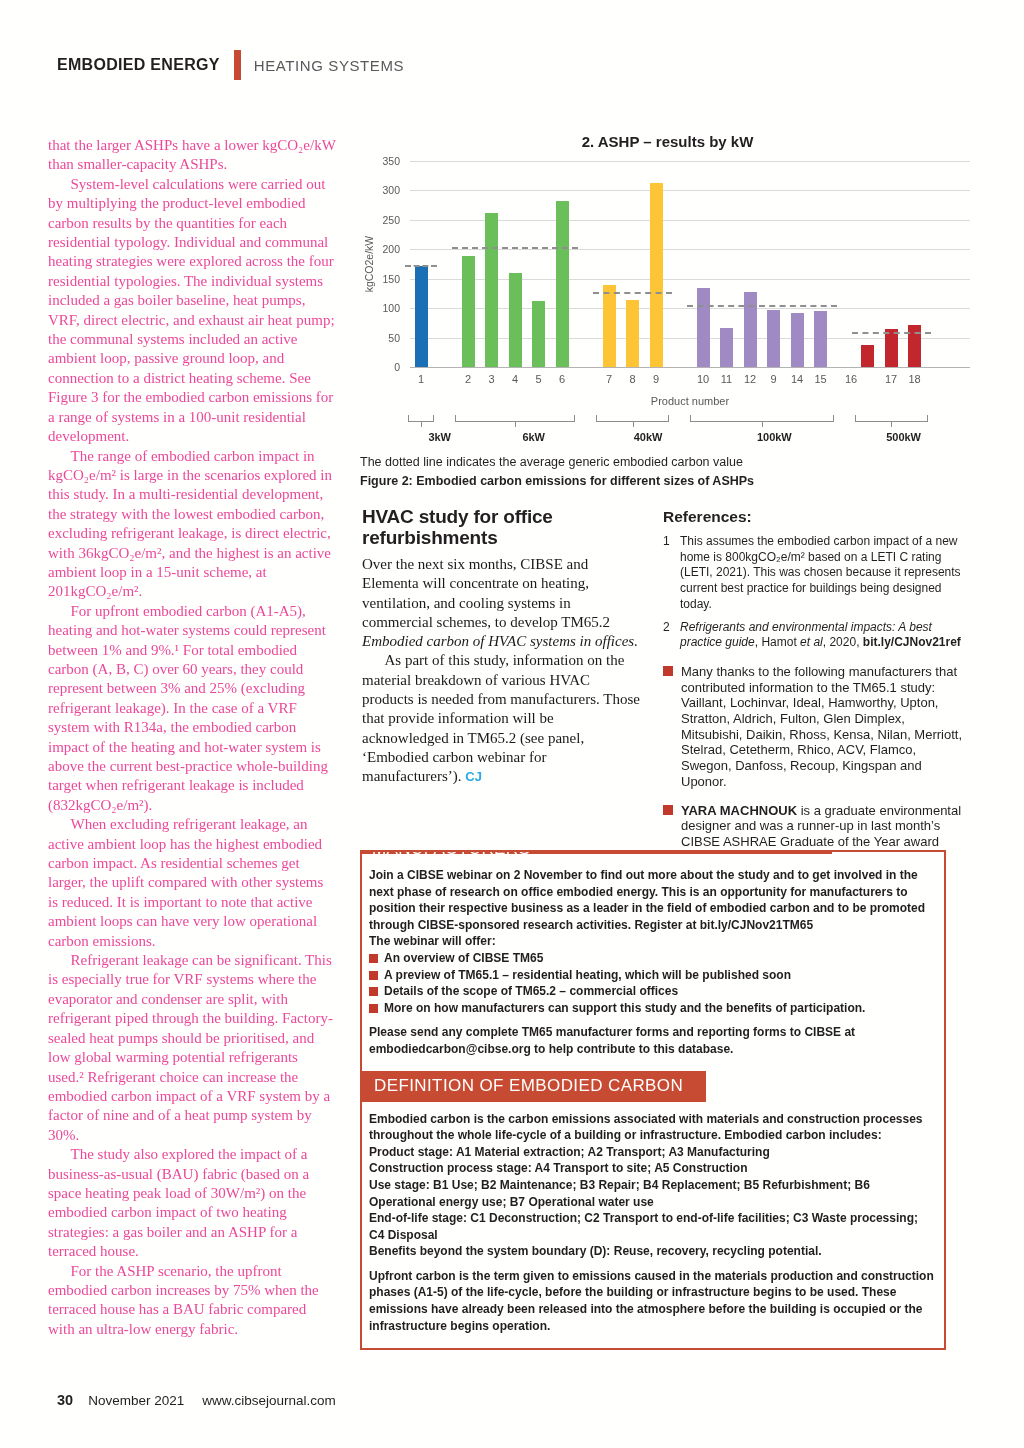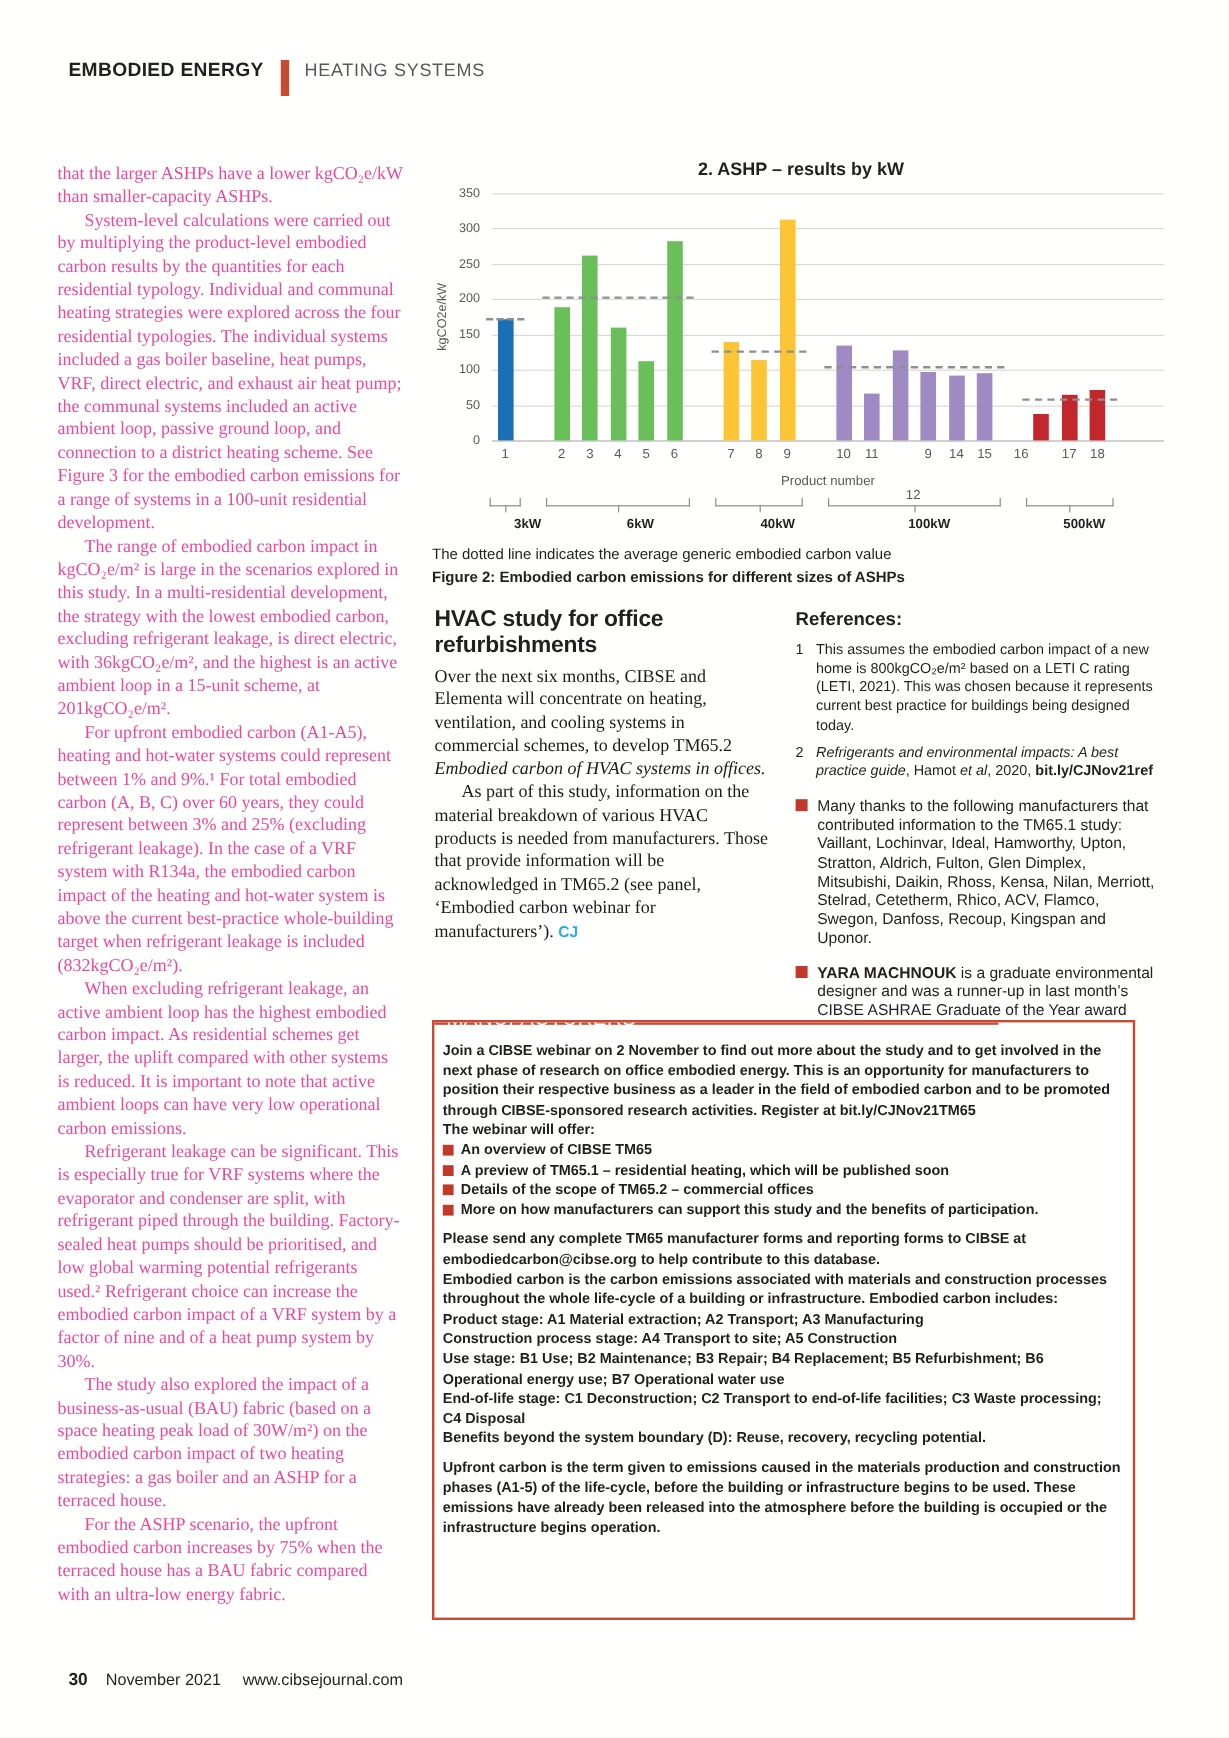--- a/index.html
+++ b/index.html
@@ -1,20 +1,20 @@
 <!DOCTYPE html>
 <html><head>
 <meta charset="utf-8">
 <style>
   html,body{margin:0;padding:0;background:#e9e9e9;}
   .page{position:relative;width:1024px;height:1448px;margin:0 auto;background:#fffffe;
         font-family:"Liberation Sans",sans-serif;color:#231f20;overflow:hidden;}
 
   
-  .masthead{position:absolute;left:57px;top:50px;display:flex;}
+  .masthead{position:absolute;left:57px;top:50px;display:flex;align-items:center;}
   .mast-section{font-size:16px;font-weight:bold;letter-spacing:.3px;}
   .mast-bar{width:7px;height:30px;margin:0 13px 0 14px;}
   .mast-topic{font-size:15px;color:#58595b;letter-spacing:.6px;}
 
   
   .article{position:absolute;left:48px;top:136px;width:288px;height:1228px;overflow:hidden;
            font-family:"Liberation Serif",serif;font-size:15px;line-height:19.4px;color:#ec4899;}
   .article p{margin:0;text-indent:1.5em;}
   .article p.first{text-indent:0;}
 
@@ -158,21 +158,21 @@
         <div class="btick" style="left: 155px;"></div>
         <div class="glabel" style="left: 125px; width: 60px;">6kW</div>
         <div class="xtick" style="left: 237px;">7</div>
         <div class="xtick" style="left: 260.5px;">8</div>
         <div class="xtick" style="left: 284px;">9</div>
         <div class="bracket" style="left: 236px; width: 73px;"></div>
         <div class="btick" style="left: 272.5px;"></div>
         <div class="glabel" style="left: 242.5px; width: 60px;">40kW</div>
         <div class="xtick" style="left: 331px;">10</div>
         <div class="xtick" style="left: 354.5px;">11</div>
-        <div class="xtick" style="left: 389px; margin-top: 34px;">12</div>
+        <div class="xtick" style="left: 378px;">12</div>
         <div class="xtick" style="left: 401.5px;">9</div>
         <div class="xtick" style="left: 425px;">14</div>
         <div class="xtick" style="left: 448.5px;">15</div>
         <div class="bracket" style="left: 330px; width: 143.5px;"></div>
         <div class="btick" style="left: 401.75px;"></div>
         <div class="glabel" style="left: 371.75px; width: 60px;">100kW</div>
         <div class="xtick" style="left: 479px;">16</div>
         <div class="xtick" style="left: 519px;">17</div>
         <div class="xtick" style="left: 542.5px;">18</div>
         <div class="bracket" style="left: 494.5px; width: 73px;"></div>
@@ -233,20 +233,21 @@
             <span class="sq" style="background: rgb(192, 57, 43);"></span>
             <span>Details of the scope of TM65.2 – commercial offices</span>
           </div>
           <div class="pb">
             <span class="sq" style="background: rgb(192, 57, 43);"></span>
             <span>More on how manufacturers can support this study and the benefits of participation.</span>
           </div>
         </div>
       <p class="gap" id="webinar-outro"><span>Please send any complete TM65 manufacturer forms and reporting forms to CIBSE at </span><span style="font-weight: bold;">embodiedcarbon@cibse.org</span><span> to help contribute to this database.</span></p>
     </div>
+    <div class="band b2" style="background: rgb(199, 75, 51);">DEFINITION OF EMBODIED CARBON</div>
     <div class="txt" id="definition-body">
         <p>Embodied carbon is the carbon emissions associated with materials and construction processes throughout the whole life-cycle of a building or infrastructure. Embodied carbon includes:</p>
         <p><span style="font-weight: bold;">Product stage:</span><span> A1 Material extraction; A2 Transport; A3 Manufacturing</span></p>
         <p><span style="font-weight: bold;">Construction process stage:</span><span> A4 Transport to site; A5 Construction</span></p>
         <p><span style="font-weight: bold;">Use stage:</span><span> B1 Use; B2 Maintenance; B3 Repair; B4 Replacement; B5 Refurbishment; B6 Operational energy use; B7 Operational water use</span></p>
         <p><span style="font-weight: bold;">End-of-life stage:</span><span> C1 Deconstruction; C2 Transport to end-of-life facilities; C3 Waste processing; C4 Disposal</span></p>
         <p><span style="font-weight: bold;">Benefits beyond the system boundary (D):</span><span> Reuse, recovery, recycling potential.</span></p>
         <p class="gap">Upfront carbon is the term given to emissions caused in the materials production and construction phases (A1-5) of the life-cycle, before the building or infrastructure begins to be used. These emissions have already been released into the atmosphere before the building is occupied or the infrastructure begins operation.</p>
       </div>
   </div>

